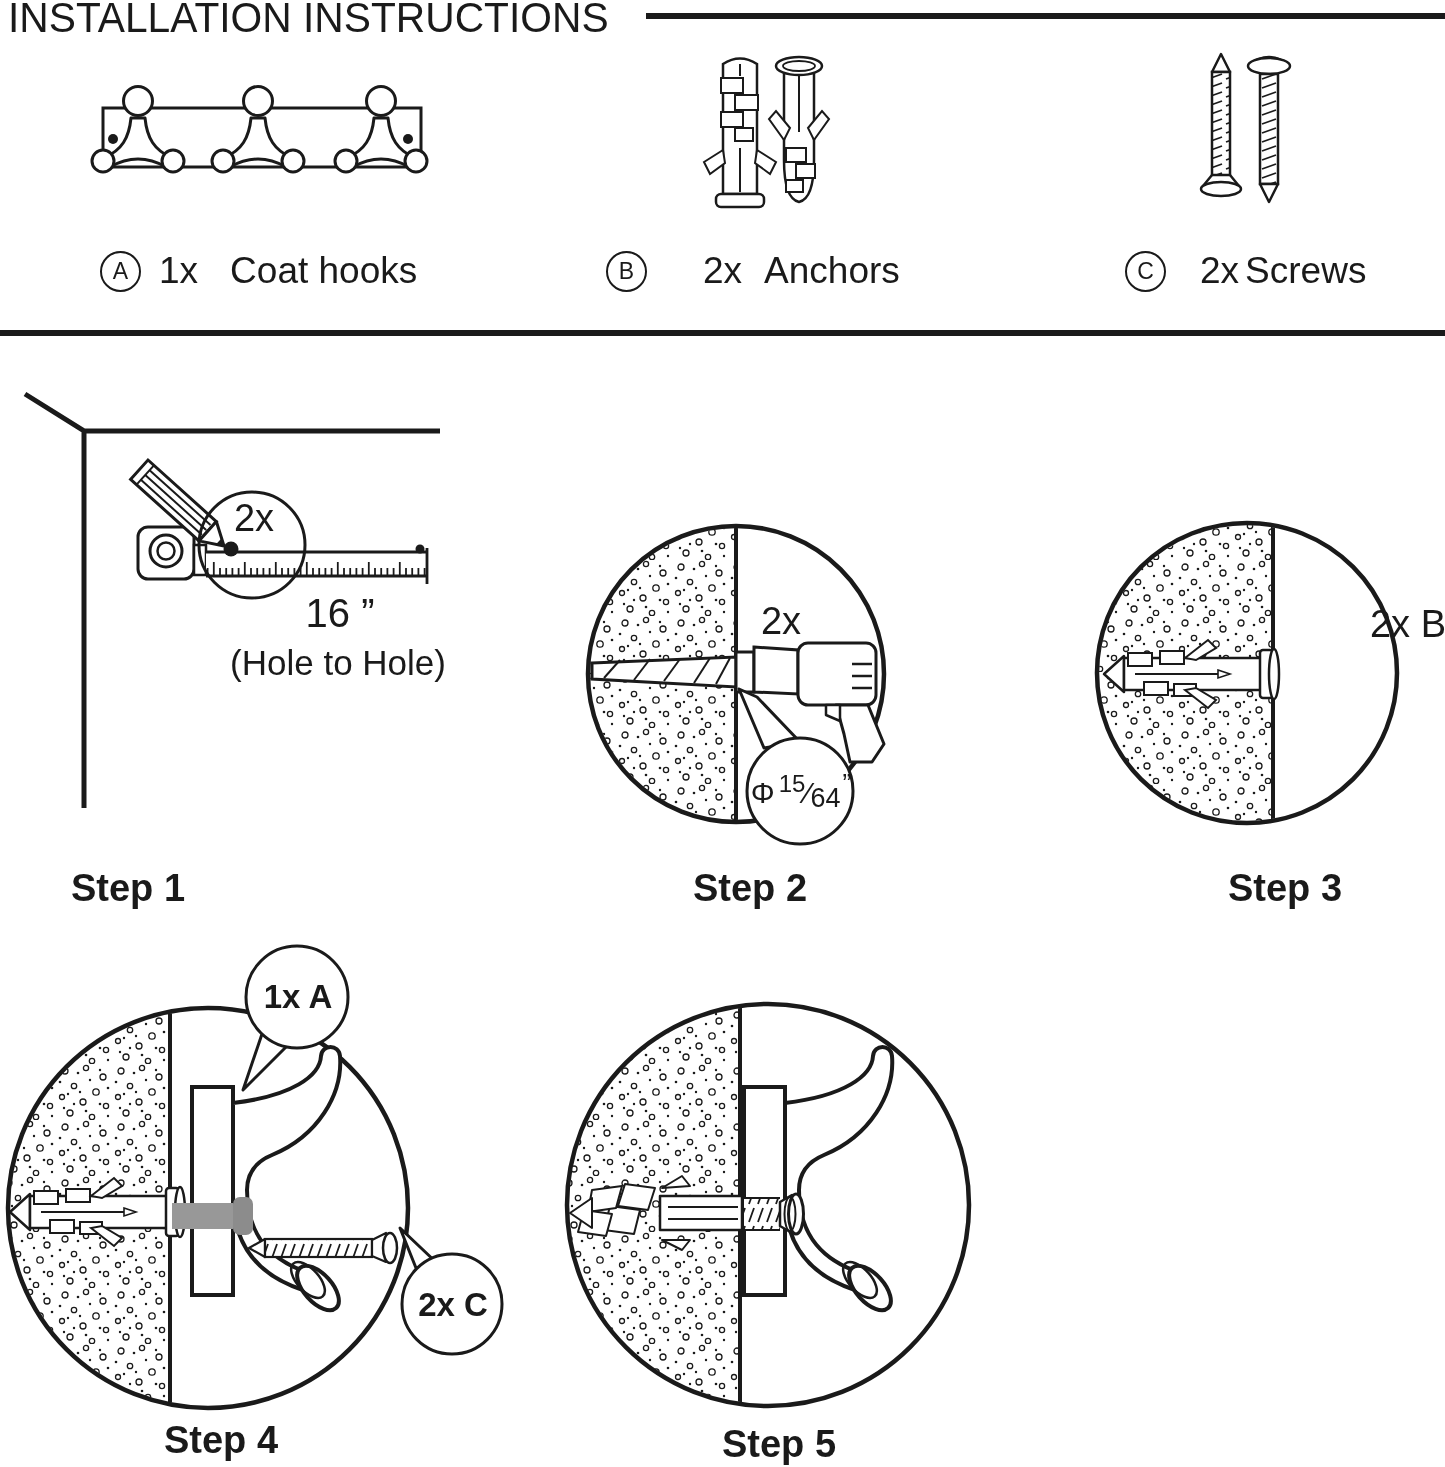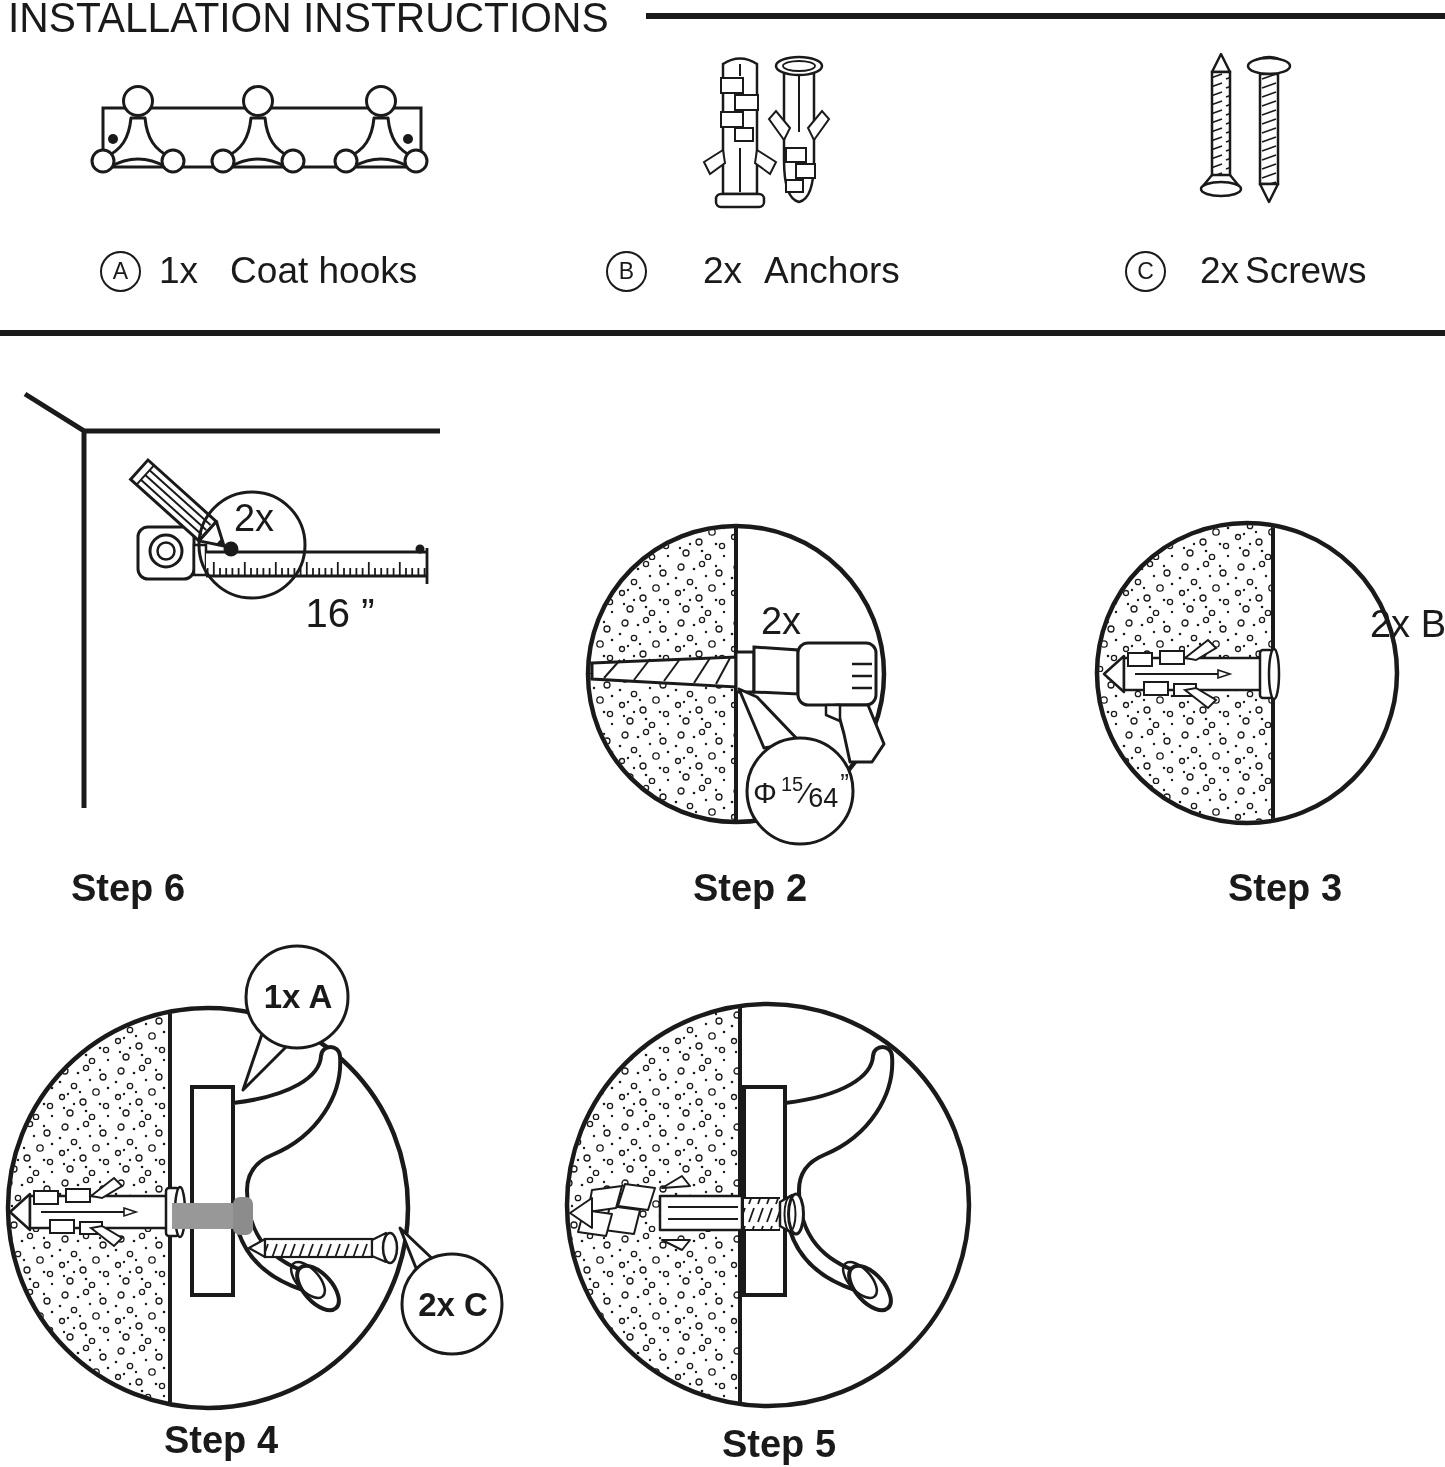--- a/index.html
+++ b/index.html
@@ -21,21 +21,21 @@
   .part-label .qty{font-size:37px;}
   .part-label .pname{font-size:37px;}
   .anno{position:absolute;transform:translate(-50%,-50%);white-space:nowrap;}
   .steplabel{font-weight:bold;font-size:38px;}
   .callout-text{font-size:33px;font-weight:bold;}
   .f-2x{font-size:38px;}
   .f-dist{font-size:40px;}
   .f-note{font-size:35px;}
   .dia{display:flex;align-items:center;}
   .dia .dsym{font-size:30px;}
-  .dia .fnum{font-size:20px;transform:translateY(-9px);margin-left:4px;}
+  .dia .fnum{font-size:24px;transform:translateY(-9px);margin-left:4px;}
   .dia .fslash{font-size:30px;}
   .dia .fden{font-size:27px;transform:translateY(5px);}
   .dia .funit{font-size:26px;transform:translateY(-10px);margin-left:2px;}
 </style>
 </head>
 <body>
 
 <div class="stage">
 
 <svg class="art" width="1445" height="1467" viewBox="0 0 1445 1467">
@@ -344,34 +344,35 @@
   <span class="pname" style="margin-left:22px">Anchors</span>
 </div>
 <div class="part-label" style="left:1125px">
   <span class="badge">C</span>
   <span class="qty" style="margin-left:34px">2x</span>
   <span class="pname" style="margin-left:6px">Screws</span>
 </div>
 
 <div class="anno f-2x" style="left:254px;top:518px">2x</div>
 <div class="anno f-dist" style="left:340px;top:613px">16 ”</div>
+<div class="anno f-note" style="left:338px;top:663px">(Hole to Hole)</div>
 
 <div class="anno f-2x" style="left:781px;top:621px">2x</div>
 <div class="anno dia" style="left:801px;top:793px">
   <span class="dsym">Φ</span>
   <span class="fnum">15</span>
   <span class="fslash">⁄</span>
   <span class="fden">64</span>
   <span class="funit">”</span>
 </div>
 
 <div class="anno f-2x" style="left:1408px;top:624px">2x B</div>
 
 <div class="anno callout-text" style="left:298px;top:997px">1x A</div>
 <div class="anno callout-text" style="left:453px;top:1305px">2x C</div>
 
-<div class="anno steplabel" style="left:128px;top:888px">Step 6</div>
+<div class="anno steplabel" style="left:128px;top:888px">Step 1</div>
 <div class="anno steplabel" style="left:750px;top:888px">Step 2</div>
 <div class="anno steplabel" style="left:1285px;top:888px">Step 3</div>
 <div class="anno steplabel" style="left:221px;top:1440px">Step 4</div>
 <div class="anno steplabel" style="left:779px;top:1444px">Step 5</div>
 
 </div>
 
 </body></html>

